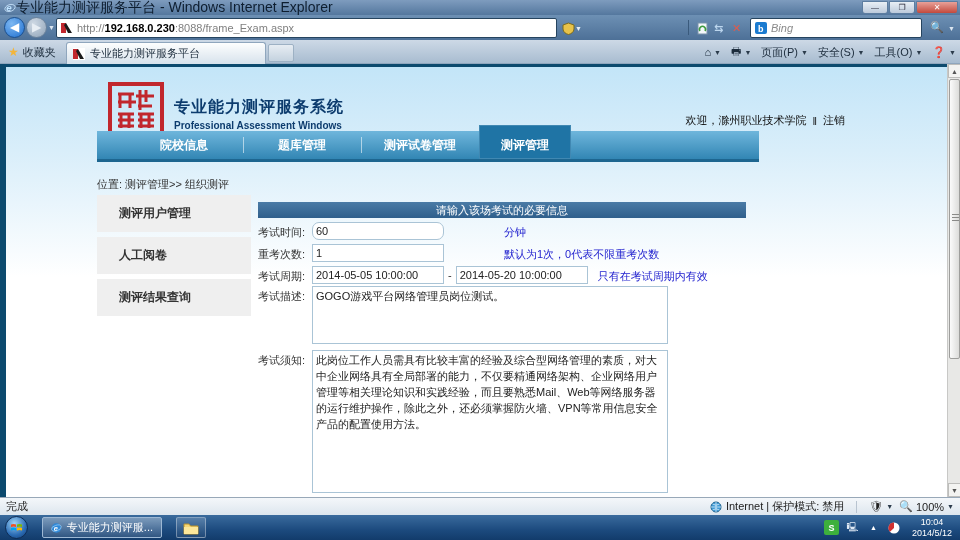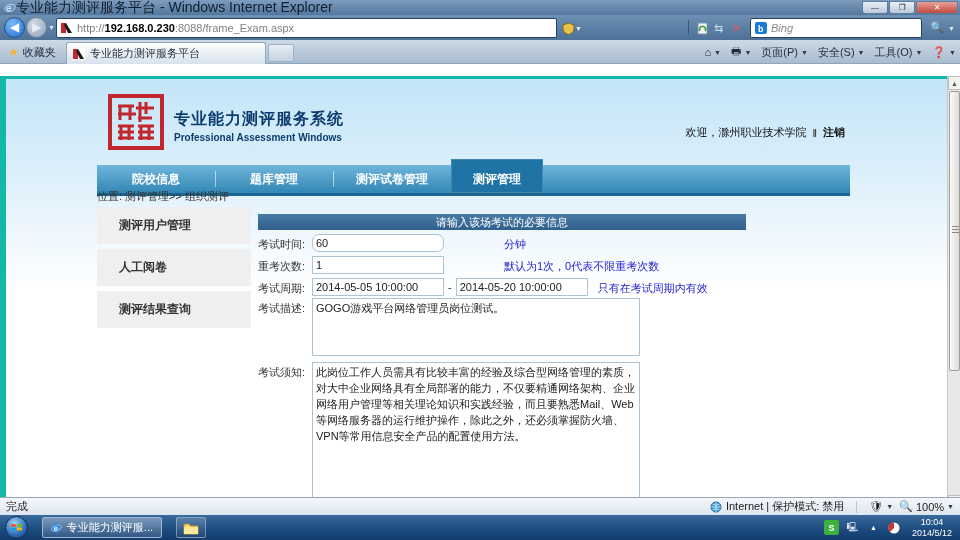--- a/index.html
+++ b/index.html
@@ -39,43 +39,43 @@
     background:linear-gradient(#fdfefe,#d7e2ec); border:1px solid #8fa6bd; border-bottom:none;
     border-radius:3px 3px 0 0; display:flex; align-items:center; gap:5px; padding:0 6px; font-size:11px; color:#1c2c3c; }
   .newtabstub { position:absolute; left:268px; top:4px; width:26px; height:18px;
     background:linear-gradient(#e7edf3,#c4d2df); border:1px solid #9db1c4; border-radius:2px; }
   .cmdbar { position:absolute; right:4px; top:2px; height:20px; display:flex; align-items:center; gap:10px;
     font-size:11px; color:#1c2c3c; }
   .cmditem { display:flex; align-items:center; gap:3px; }
   .dropcaret { font-size:7px; color:#2b3b4b; }
 
   
-  #viewport { position:absolute; left:0; top:64px; width:960px; height:433px; background:#14b8a6;margin-top:12px; }
+  #viewport { position:absolute; left:0; top:64px; width:960px; height:433px; background:#0c4a6e; }
   #pagecanvas { position:absolute; left:6px; top:3px; width:941px; height:430px; background:#fff; overflow:hidden; }
   .pagegrad { position:absolute; left:0; top:0; width:941px; height:210px;
     background:linear-gradient(#c3e5f8,#d9eefa 40%,#ffffff 100%); }
 
   .pagescroll { position:absolute; right:0; top:0; width:13px; height:433px; background:#e8e8e6; border-left:1px solid #c8c8c6; }
   .scr-arrow { position:absolute; left:0; width:13px; height:14px; background:#f3f3f1; border:1px solid #bdbdbb;
     font-size:7px; text-align:center; line-height:13px; color:#555; }
   .scr-thumb { position:absolute; left:1px; top:15px; width:11px; height:280px; background:linear-gradient(90deg,#fbfbfb,#dcdcda);
     border:1px solid #9e9e9c; border-radius:2px; }
   .scr-grip { position:absolute; left:2px; top:134px; width:7px; height:1px; background:#8a8a88; box-shadow:0 3px 0 #8a8a88, 0 6px 0 #8a8a88; }
 
   
   .seal { position:absolute; left:102px; top:15px; }
   .logotext { position:absolute; left:168px; top:30px; }
   .logotext .cn { font-size:16px; font-weight:bold; color:#0d3c6e; letter-spacing:1px; }
   .logotext .en { font-size:10px; font-weight:bold; color:#0d3c6e; margin-top:2px; }
   .welcome { position:absolute; right:102px; top:46px; font-size:11px; color:#111; display:flex; gap:6px; align-items:center; }
-  .welcome .logout { color:#111;font-weight:bold; }
-
-  
-  .navbar { position:absolute; left:91px; top:86px; width:753px; height:31px;
-    background:linear-gradient(#6fb6dc,#3286b4); border-bottom:3px solid #1d6690; display:flex; }
+  .welcome .logout { color:#111; }
+
+  
+  .navbar { position:absolute; left:91px; top:64px; width:662px; height:31px;
+    background:linear-gradient(#6fb6dc,#3286b4); border-bottom:3px solid #1d6690; display:flex; padding-left:28px; }
   .nav-item { position:relative; width:118px; height:28px; line-height:28px; text-align:center;
     color:#fff; font-size:12px; font-weight:bold; }
   .nav-item:not(:first-child)::before { content:""; position:absolute; left:0; top:6px; width:1px; height:16px; background:rgba(255,255,255,.55); }
   .nav-item.active { background:#1f74a5; height:34px; margin-top:-6px; line-height:40px; width:92px;
     box-shadow:inset 0 0 0 1px rgba(255,255,255,.15); }
   .nav-item.active::before { display:none; }
 
   .breadcrumb { position:absolute; left:91px; top:110px; font-size:11px; color:#333; }
 
   
@@ -86,21 +86,21 @@
 
   
   .formhead { position:absolute; left:252px; top:135px; width:488px; height:16px;
     background:linear-gradient(#4a7ba6,#2f5f8c); color:#fff; font-size:11px; text-align:center; line-height:16px; }
   .frow { position:absolute; left:252px; display:flex; align-items:flex-start; font-size:11px; color:#333; }
   .flabel { width:54px; padding-top:3px; white-space:nowrap; }
   .finput { height:18px; border:1px solid #aac4d6; font-size:11px; padding:1px 3px; color:#222; background:#fff;
     font-family:"Liberation Sans","DejaVu Sans",sans-serif; }
   .hint { color:#2323cf; font-size:11px; padding-top:3px; margin-left:10px; white-space:nowrap; }
   .psep { padding:3px 4px 0 4px; color:#333; }
-  .ftext { width:328px; border:1px solid #aac4d6; font-size:11px; padding:2px 3px; color:#222; resize:none;
+  .ftext { width:356px; border:1px solid #aac4d6; font-size:11px; padding:2px 3px; color:#222; resize:none;
     overflow-y:scroll; line-height:1.45; font-family:"Liberation Sans","DejaVu Sans",sans-serif; background:#fff; }
 
   
   .statusbar { position:absolute; left:0; top:497px; width:960px; height:18px;
     background:linear-gradient(#f4f7fa,#dde6ee); border-top:1px solid #98a8b8; font-size:11px; color:#222;
     display:flex; align-items:center; }
   .statusbar .done { margin-left:6px; }
   .st-sep { width:1px; height:12px; background:#b8c4d0; margin:0 6px; }
   .st-right { position:absolute; right:6px; display:flex; align-items:center; gap:6px; }
   .zone { display:flex; align-items:center; gap:4px; }

